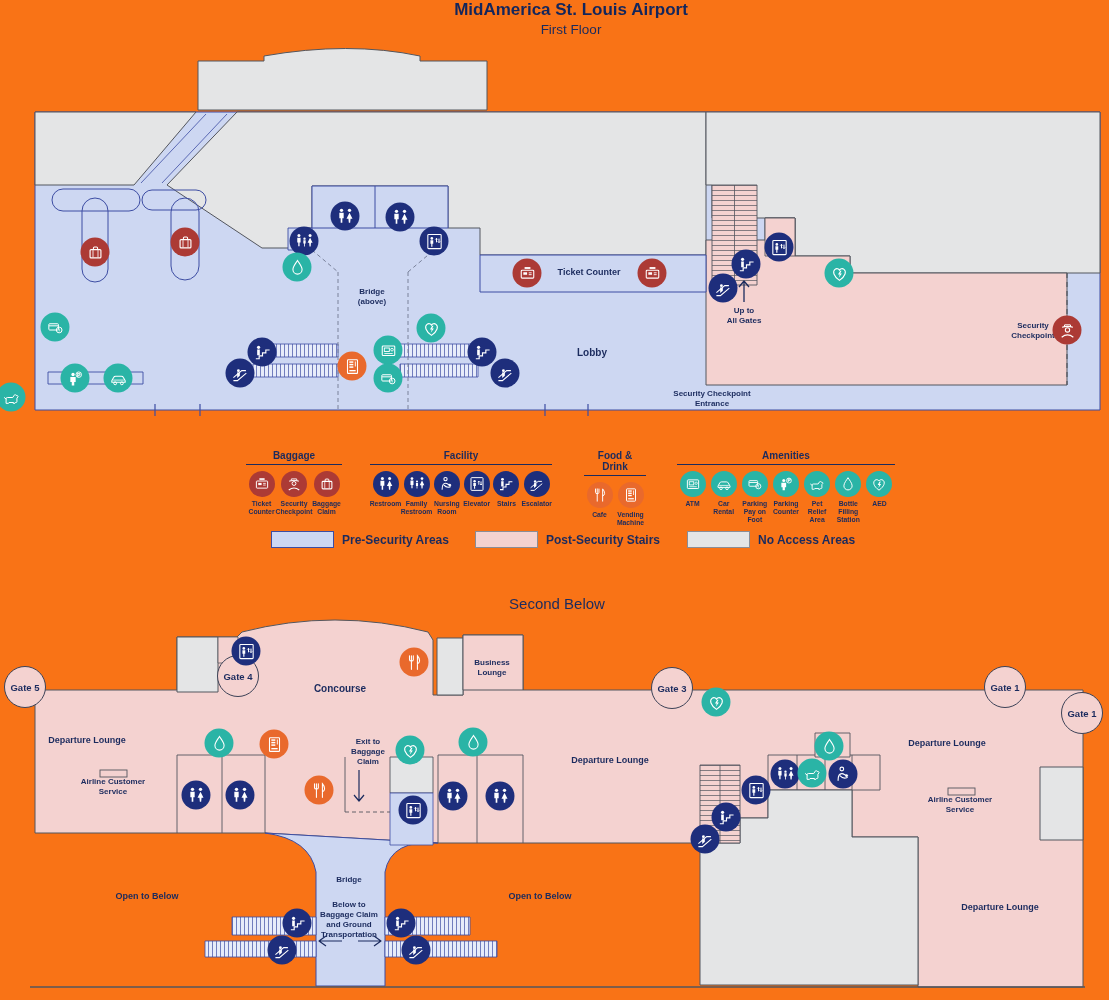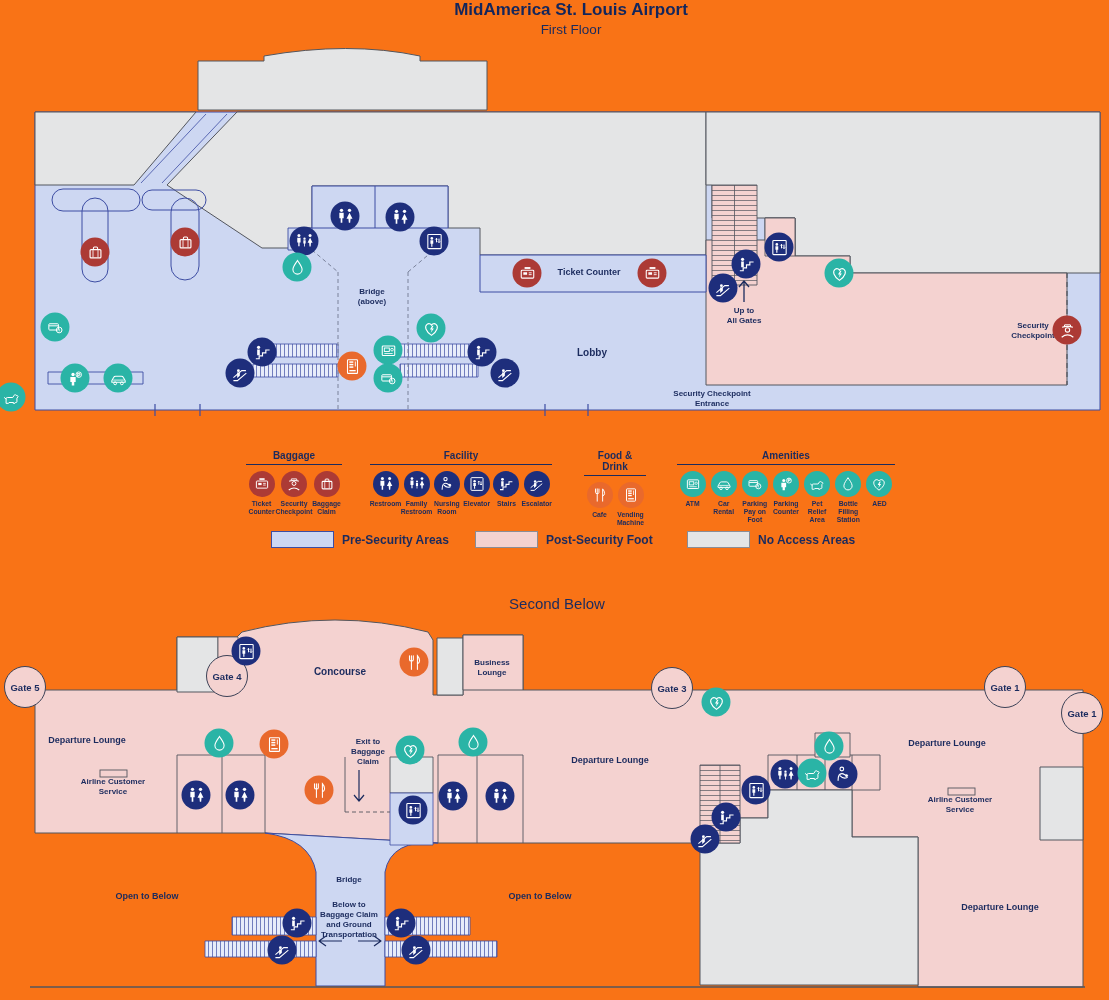--- a/index.html
+++ b/index.html
@@ -228,21 +228,21 @@
 (above)</div>
 <div class="lbl" style="left:589px;top:273px">Ticket Counter</div>
 <div class="lbl big" style="left:592px;top:353px">Lobby</div>
 <div class="lbl small" style="left:744px;top:316px">Up to
 All Gates</div>
 <div class="lbl small" style="left:1033px;top:331px">Security
 Checkpoint</div>
 <div class="lbl small" style="left:712px;top:399px">Security Checkpoint
 Entrance</div>
 
-<div class="lbl big" style="left:340px;top:672px">Concourse</div>
+<div class="lbl big" style="left:340px;top:689px">Concourse</div>
 <div class="lbl small" style="left:492px;top:668px">Business
 Lounge</div>
 <div class="lbl" style="left:87px;top:741px">Departure Lounge</div>
 <div class="lbl" style="left:610px;top:761px">Departure Lounge</div>
 <div class="lbl" style="left:947px;top:744px">Departure Lounge</div>
 <div class="lbl" style="left:1000px;top:908px">Departure Lounge</div>
 <div class="lbl small" style="left:113px;top:787px">Airline Customer
 Service</div>
 <div class="lbl small" style="left:960px;top:805px">Airline Customer
 Service</div>
@@ -258,21 +258,21 @@
 <div class="lbl" style="left:540px;top:897px">Open to Below</div>
 
 <svg class="map" width="1109" height="1000" style="pointer-events:none">
   <rect x="100" y="770" width="27" height="7" fill="#f4d2d0" stroke="#53565e" stroke-width="0.9"></rect>
   <rect x="948" y="788" width="27" height="7" fill="#f4d2d0" stroke="#53565e" stroke-width="0.9"></rect>
 </svg>
 
 <div class="gate" style="left:25px;top:687px">
       <span>Gate 5</span>
     </div>
-<div class="gate" style="left:227px;top:676px">
+<div class="gate" style="left:238px;top:676px">
       <span>Gate 4</span>
     </div>
 <div class="gate" style="left:672px;top:688px">
       <span>Gate 3</span>
     </div>
 <div class="gate" style="left:1005px;top:687px">
       <span>Gate 1</span>
     </div>
 <div class="gate" style="left:1082px;top:713px">
       <span>Gate 1</span>
@@ -711,20 +711,20 @@
         </div>
   </div>
 </div>
 
 <div class="area-item" style="left:271px;top:531px">
   <span class="swatch blue"></span>
   <span class="area-label">Pre-Security Areas</span>
 </div>
 <div class="area-item" style="left:475px;top:531px">
   <span class="swatch pink"></span>
-  <span class="area-label">Post-Security Foot</span>
+  <span class="area-label">Post-Security Stairs</span>
 </div>
 <div class="area-item" style="left:687px;top:531px">
   <span class="swatch gray"></span>
   <span class="area-label">No Access Areas</span>
 </div>
 
 </div>
 
 </body></html>

